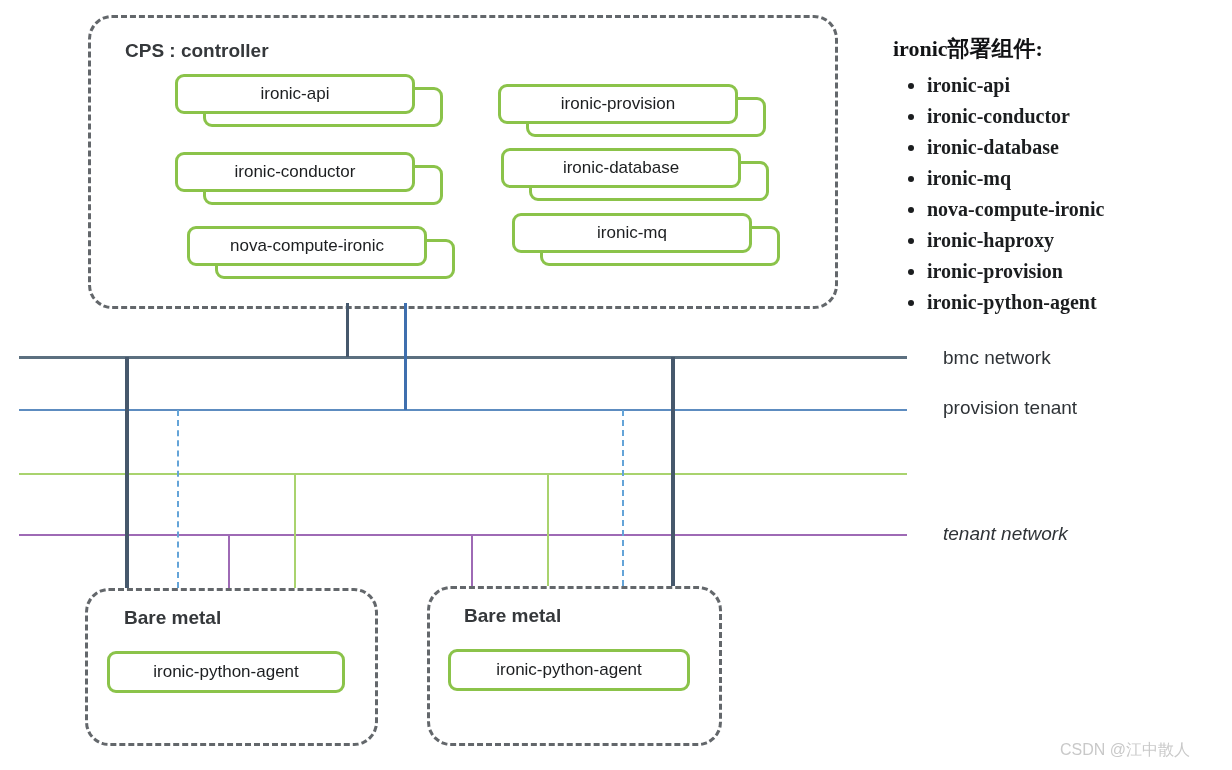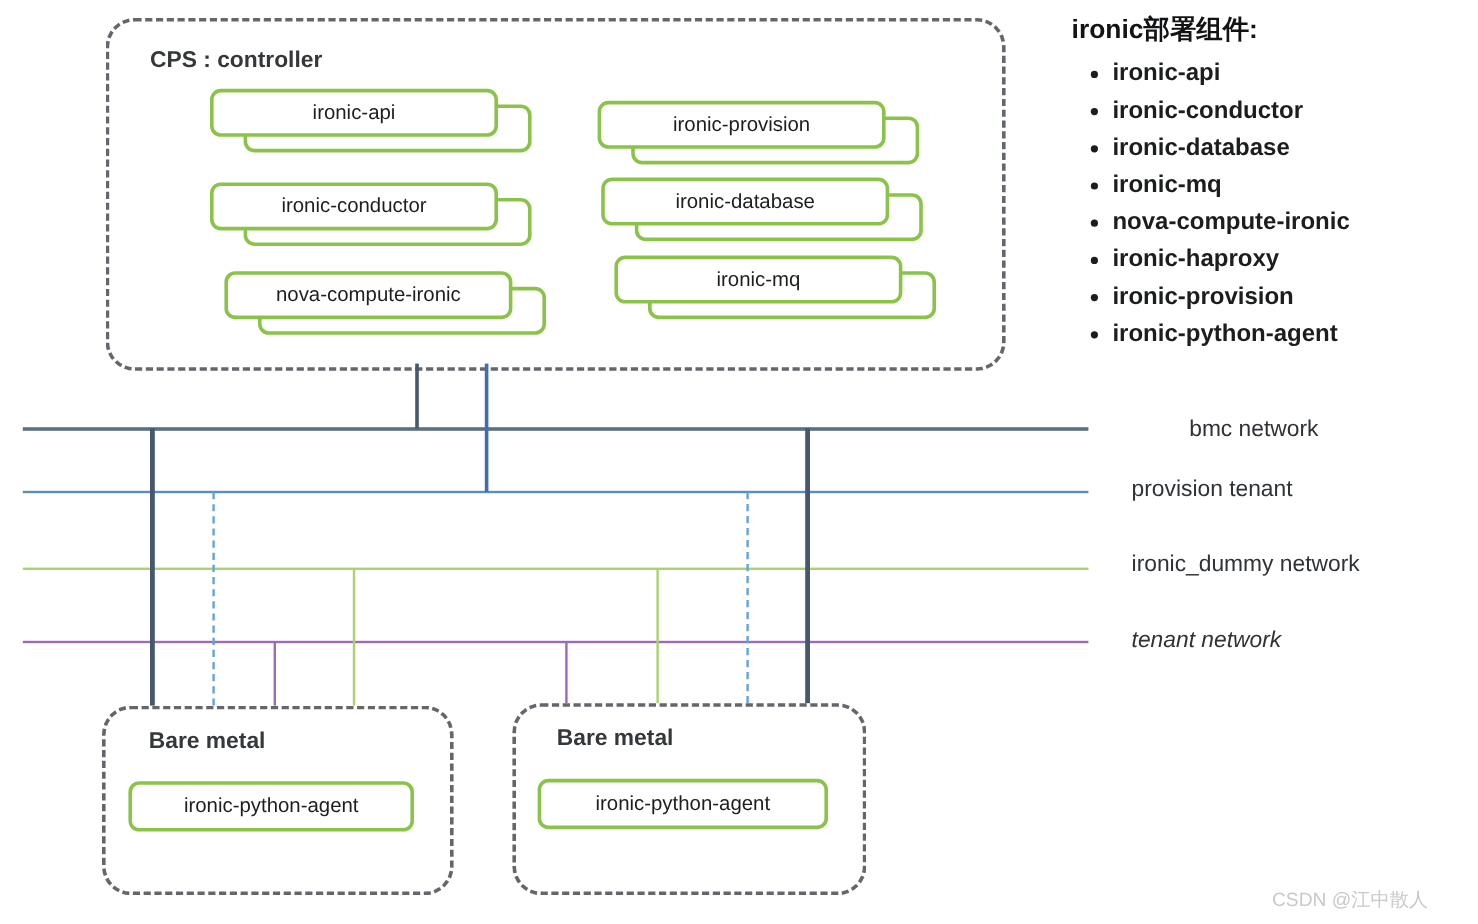--- a/index.html
+++ b/index.html
@@ -30,21 +30,21 @@
     font-size:17px;color:#1c1e20;white-space:nowrap;
   }
   
   .hline{position:absolute;left:19px;width:888px;}
   .vline{position:absolute;}
   .vdash{position:absolute;width:0;border-left:2px dashed #64a4d8;}
   .net-label{
     position:absolute;left:943px;font-size:19px;color:#2f3337;white-space:nowrap;
   }
   
-  .legend{position:absolute;left:893px;top:10px;width:330px;}
+  .legend{position:absolute;left:893px;top:34px;width:330px;font-family:Liberation Serif, serif;}
   .legend-title{font-size:22px;font-weight:bold;color:#121315;white-space:nowrap;}
   .legend ul{margin:6px 0 0 0;padding:0 0 0 34px;list-style:disc;}
   .legend li{
     font-size:20px;font-weight:600;color:#1b1d1f;line-height:31px;white-space:nowrap;
   }
   
   .watermark{
     position:absolute;left:1060px;top:740px;font-size:16px;color:#c9c9c9;white-space:nowrap;
   }
 </style>
@@ -105,23 +105,22 @@
   <div class="vline" style="left:125px;top:357px;width:4px;height:231px;background:#46586c;"></div>
   <div class="vdash" style="left:177px;top:410px;height:178px;"></div>
   <div class="vline" style="left:228px;top:535px;width:2px;height:53px;background:#9e6ab5;"></div>
   <div class="vline" style="left:294px;top:474px;width:2px;height:114px;background:#a9d36e;"></div>
 
   <div class="vline" style="left:471px;top:535px;width:2px;height:51px;background:#9e6ab5;"></div>
   <div class="vline" style="left:547px;top:474px;width:2px;height:112px;background:#a9d36e;"></div>
   <div class="vdash" style="left:622px;top:410px;height:176px;"></div>
   <div class="vline" style="left:671px;top:357px;width:4px;height:229px;background:#46586c;"></div>
 
-  <div class="net-label" style="top:347px;margin-left:48px;">bmc network</div>
+  <div class="net-label" style="top:347px;">bmc network</div>
   <div class="net-label" style="top:397px;">provision tenant</div>
-  <div class="net-label" style="top:460px;">ironic_dummy network</div>
   <div class="net-label" style="top:523px;font-style:italic;">tenant network</div>
 
   <div class="dashed-box" style="left:85px;top:588px;width:287px;height:152px;">
     <div class="box-label" style="left:36px;top:16px;">Bare metal</div>
     <div class="single-comp" style="left:19px;top:60px;width:238px;height:42px;">ironic-python-agent</div>
   </div>
 
   <div class="dashed-box" style="left:427px;top:586px;width:289px;height:154px;">
     <div class="box-label" style="left:34px;top:16px;">Bare metal</div>
     <div class="single-comp" style="left:18px;top:60px;width:242px;height:42px;">ironic-python-agent</div>

